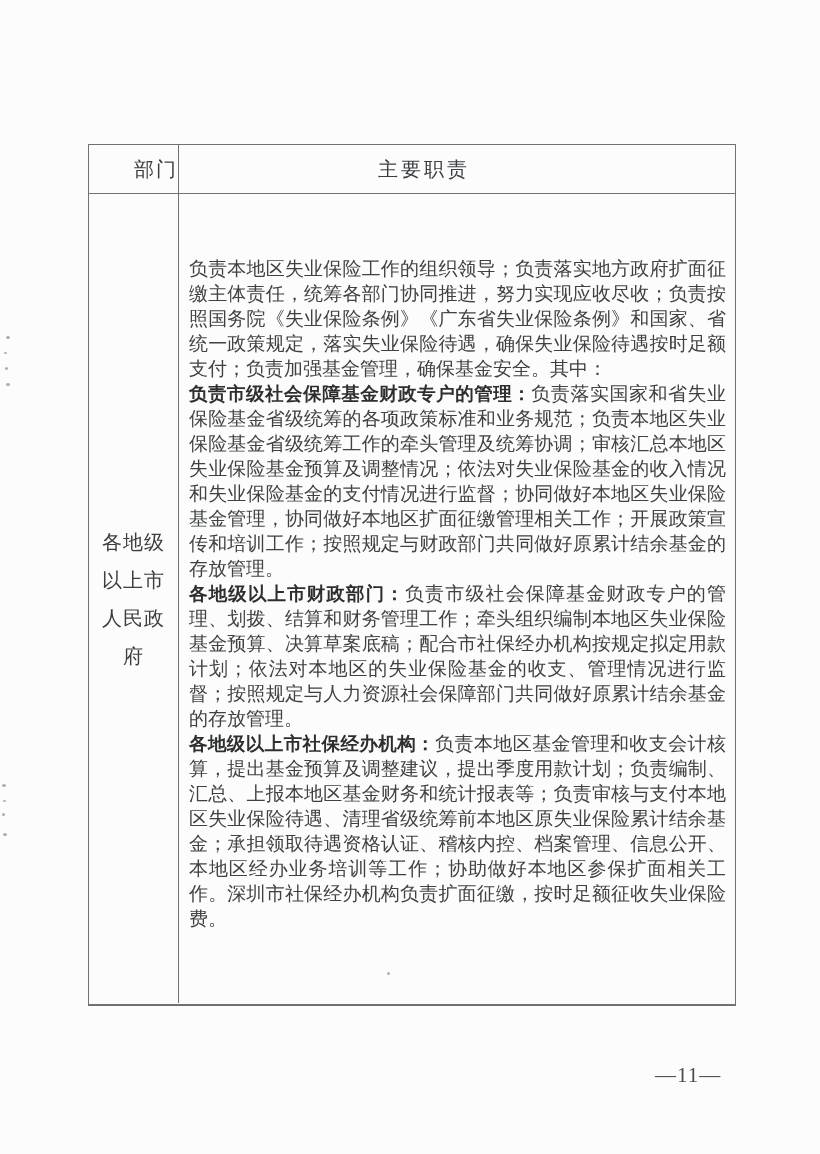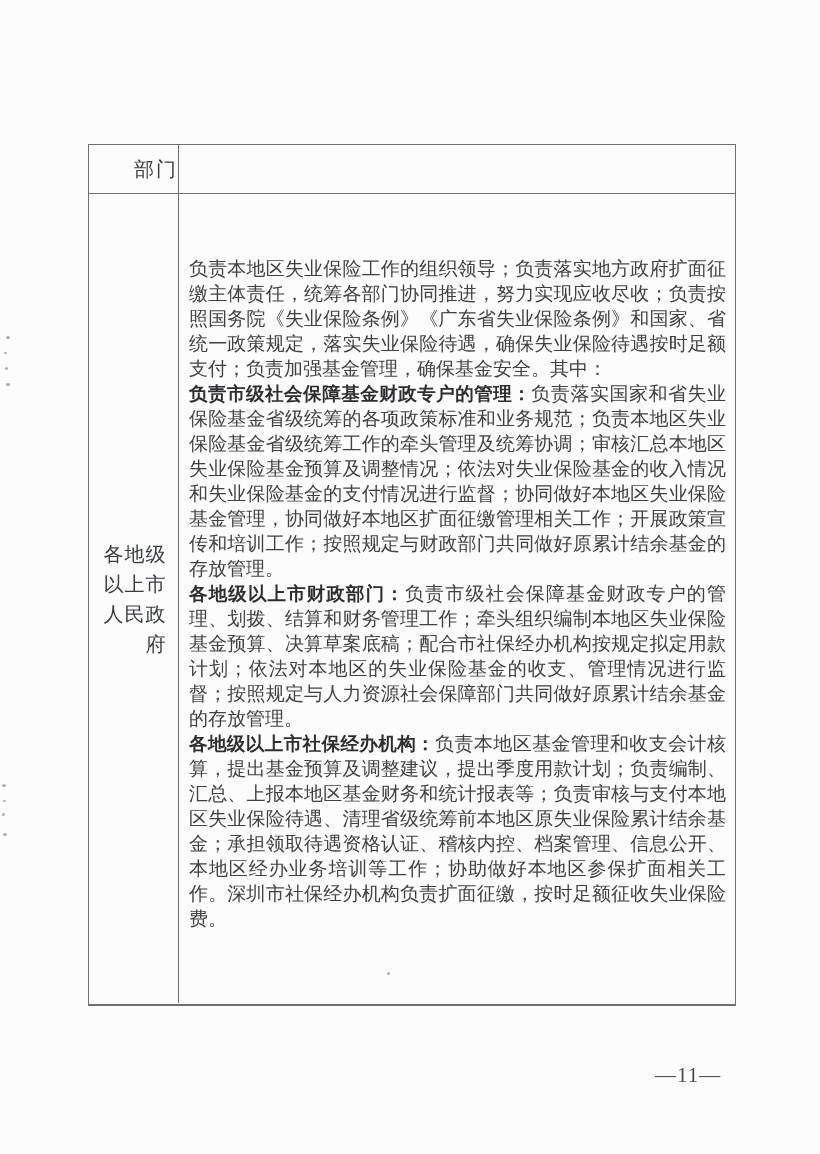--- a/index.html
+++ b/index.html
@@ -65,23 +65,23 @@
     height: 809px;
   }
   .tbody .col-dept {
     display: flex;
     align-items: center;
     justify-content: center;
   }
   .dept-text {
     width: 66px;
     font-size: 20px;
-    line-height: 30px;
+    line-height: 38px;
     letter-spacing: 1px;
-    text-align: right;
+    text-align: center;
     color: #3a3e40;
   }
   .tbody .col-duty {
     padding: 62px 9px 4px 10px;
   }
   .duty-para {
     margin: 0;
     font-size: 19px;
     line-height: 25px;
     text-align: justify;
@@ -121,20 +121,23 @@
   <div class="scan-artifact" style="left:3px; top:800px; width:3px; height:2px;"></div>
   <div class="scan-artifact" style="left:2px; top:813px; width:3px; height:3px;"></div>
   <div class="scan-artifact" style="left:3px; top:833px; width:4px; height:3px;"></div>
   <div class="scan-artifact" style="left:387px; top:972px; width:3px; height:3px;"></div>
 
   <div class="doc-table">
     <div class="thead">
       <div class="th col-dept">
         <span>部门</span>
       </div>
+      <div class="th col-duty">
+        <span class="hdr-shift">主要职责</span>
+      </div>
     </div>
     <div class="tbody">
       <div class="td col-dept">
         <div class="dept-text">各地级以上市人民政府</div>
       </div>
       <div class="td col-duty">
         <p class="duty-para"><b></b><span>负责本地区失业保险工作的组织领导；负责落实地方政府扩面征缴主体责任，统筹各部门协同推进，努力实现应收尽收；负责按照国务院《失业保险条例》《广东省失业保险条例》和国家、省统一政策规定，落实失业保险待遇，确保失业保险待遇按时足额支付；负责加强基金管理，确保基金安全。其中：</span></p>
         <p class="duty-para"><b>负责市级社会保障基金财政专户的管理：</b><span>负责落实国家和省失业保险基金省级统筹的各项政策标准和业务规范；负责本地区失业保险基金省级统筹工作的牵头管理及统筹协调；审核汇总本地区失业保险基金预算及调整情况；依法对失业保险基金的收入情况和失业保险基金的支付情况进行监督；协同做好本地区失业保险基金管理，协同做好本地区扩面征缴管理相关工作；开展政策宣传和培训工作；按照规定与财政部门共同做好原累计结余基金的存放管理。</span></p>
         <p class="duty-para"><b>各地级以上市财政部门：</b><span>负责市级社会保障基金财政专户的管理、划拨、结算和财务管理工作；牵头组织编制本地区失业保险基金预算、决算草案底稿；配合市社保经办机构按规定拟定用款计划；依法对本地区的失业保险基金的收支、管理情况进行监督；按照规定与人力资源社会保障部门共同做好原累计结余基金的存放管理。</span></p>
         <p class="duty-para"><b>各地级以上市社保经办机构：</b><span>负责本地区基金管理和收支会计核算，提出基金预算及调整建议，提出季度用款计划；负责编制、汇总、上报本地区基金财务和统计报表等；负责审核与支付本地区失业保险待遇、清理省级统筹前本地区原失业保险累计结余基金；承担领取待遇资格认证、稽核内控、档案管理、信息公开、本地区经办业务培训等工作；协助做好本地区参保扩面相关工作。深圳市社保经办机构负责扩面征缴，按时足额征收失业保险费。</span></p>

